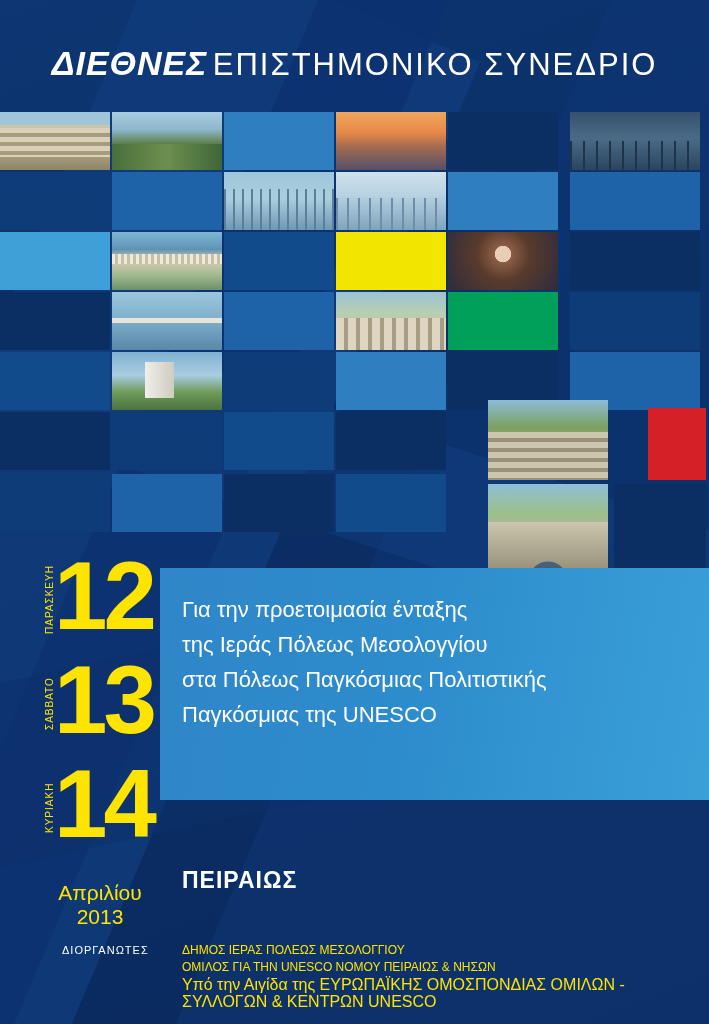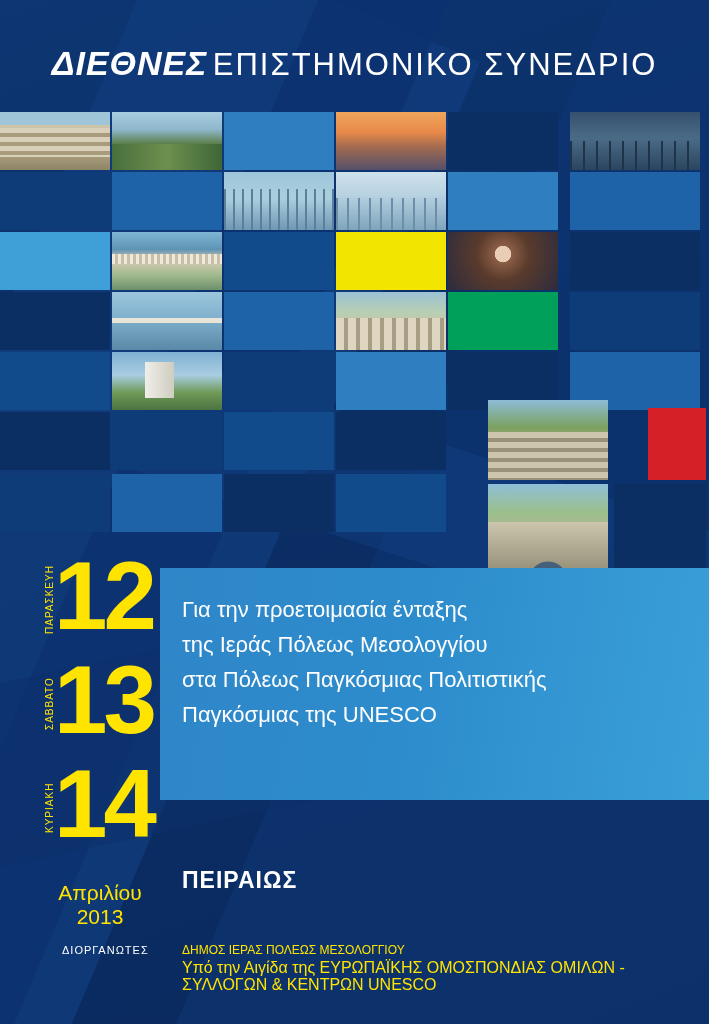--- a/index.html
+++ b/index.html
@@ -358,16 +358,17 @@
     <div class="y">2013</div>
   </div>
 
   <div id="venue">
     <div class="city">ΠΕΙΡΑΙΩΣ</div>
   </div>
 
   <div id="organisers-label">ΔΙΟΡΓΑΝΩΤΕΣ</div>
   <div id="organisers">
     <div>ΔΗΜΟΣ ΙΕΡΑΣ ΠΟΛΕΩΣ ΜΕΣΟΛΟΓΓΙΟΥ</div>
+    <div>ΟΜΙΛΟΣ ΓΙΑ ΤΗΝ UNESCO ΝΟΜΟΥ ΠΕΙΡΑΙΩΣ &amp; ΝΗΣΩΝ</div>
     <div class="l3">Υπό την Αιγίδα της ΕΥΡΩΠΑΪΚΗΣ ΟΜΟΣΠΟΝΔΙΑΣ ΟΜΙΛΩΝ - ΣΥΛΛΟΓΩΝ &amp; ΚΕΝΤΡΩΝ UNESCO</div>
   </div>
 
 </div>
 
 </body></html>

